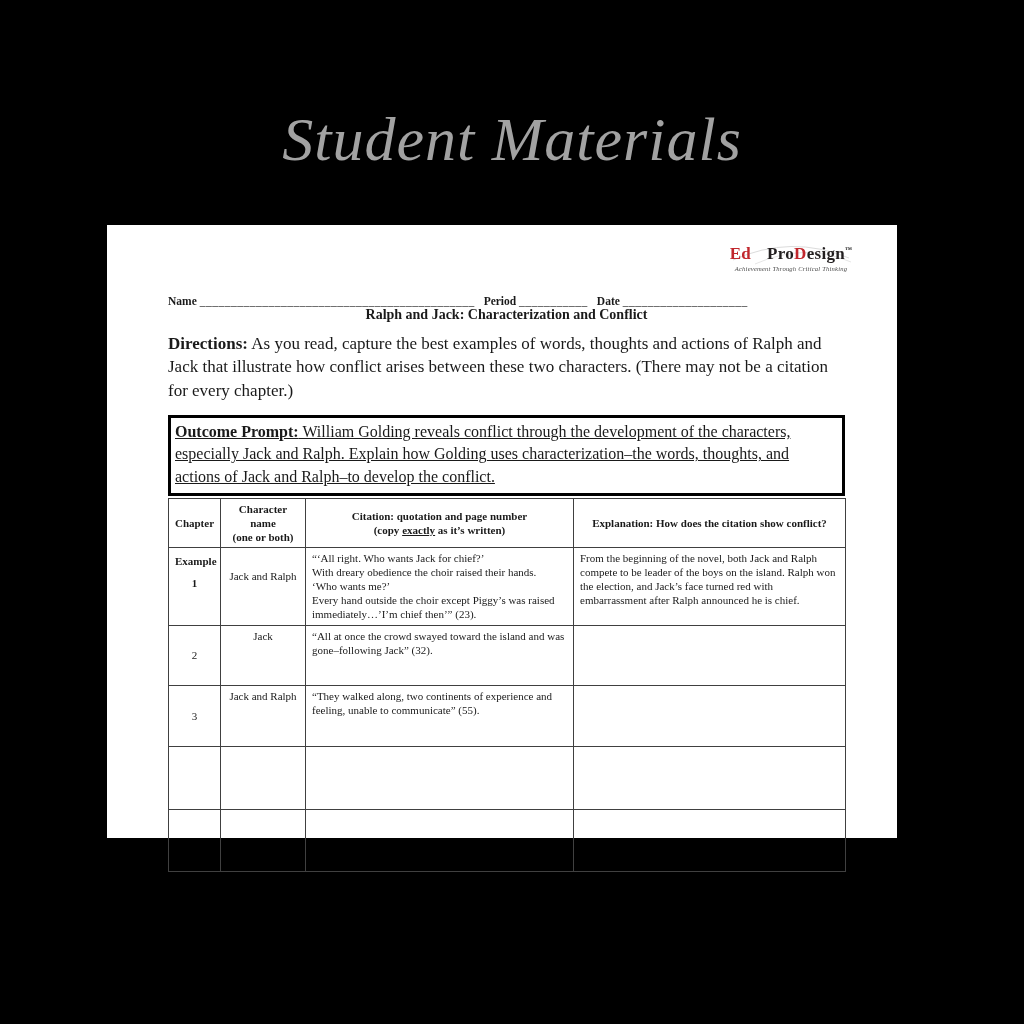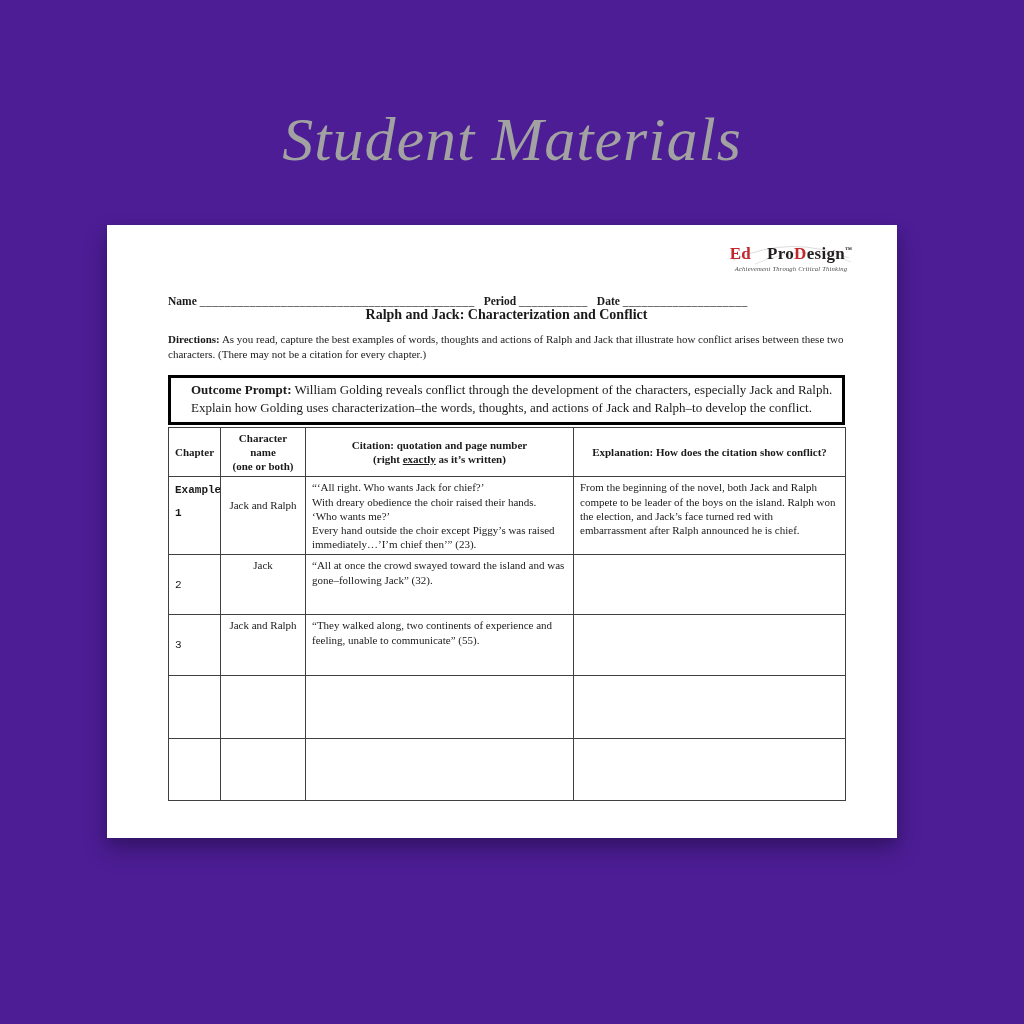--- a/index.html
+++ b/index.html
@@ -1,18 +1,18 @@
 <!DOCTYPE html>
 <html><head>
 <meta charset="utf-8">
 <style>
   html, body { margin: 0; padding: 0; background: #ffffff; }
   .canvas {
     position: relative; width: 1024px; height: 1024px;
-    background: #4c1d95; overflow: hidden;
+    background: #000000; overflow: hidden;
     font-family: "Liberation Serif", "DejaVu Serif", serif;
     color: #1a1a1a;
   }
   .banner-title {
     position: absolute; top: 104px; left: 0; width: 100%;
     margin: 0; text-align: center;
     font-family: "Liberation Serif", "DejaVu Serif", serif;
     font-style: italic; font-weight: 500; font-size: 62px;
     color: #a2a2a2; letter-spacing: 1px;
   }
@@ -34,34 +34,34 @@
     position: relative; font-weight: bold; font-size: 17px;
     letter-spacing: 0.3px; line-height: 1.1; white-space: nowrap;
   }
   .logo-tm { font-size: 7px; vertical-align: super; }
   .logo-tagline {
     position: relative; font-size: 6.6px; font-style: italic;
     color: #4a4a4a; letter-spacing: 0.2px; margin-top: 1px; white-space: nowrap;
   }
 
   .ws-title { text-align: center; font-weight: bold; font-size: 14px; }
-  .directions { margin: 9px 0 0 0; font-size: 11px; line-height: 1.38; }
+  .directions { margin: 9px 0 0 0; font-size: 17px; line-height: 1.38; }
   .outcome-box {
     margin-top: 13px; border: 3px solid #000000;
-    padding: 3px 8px 5px 20px; font-size: 13px; line-height: 1.38;
+    padding: 3px 8px 5px 4px; font-size: 16px; line-height: 1.38; text-decoration: underline;
   }
 
   table.ws-table { border-collapse: collapse; table-layout: fixed; width: 677px; margin-top: 2px; }
   .ws-table th, .ws-table td {
     border: 1px solid #404040; box-sizing: border-box;
     font-size: 11px; line-height: 1.28; padding: 3px 6px;
     overflow: hidden;
   }
   .ws-table thead th { text-align: center; vertical-align: middle; font-weight: bold; padding: 3px 4px; }
-  .cell-chapter { text-align: left; vertical-align: middle; font-family: Liberation Mono, monospace; }
+  .cell-chapter { text-align: center; vertical-align: middle; }
   tr.example-row .cell-chapter { vertical-align: top; padding-top: 6px; }
   .chapter-label { display: block; font-weight: bold; }
   .chapter-num { display: block; }
   tr.example-row .chapter-num { margin-top: 8px; font-weight: bold; }
   .cell-character { text-align: center; vertical-align: top; padding-top: 5px; margin-top: 45px; }
   tr.example-row .cell-character { padding-top: 21px; }
   .cell-citation, .cell-explanation { vertical-align: top; text-align: left; padding: 4px 8px; }
   .cell-citation { white-space: pre-line; }
   .uline { text-decoration: underline; }
 </style>
@@ -102,21 +102,21 @@
       </colgroup>
       <thead>
         <tr style="height:38px">
           <th>Chapter</th>
           <th>
               <div>Character name</div>
               <div>(one or both)</div>
             </th>
           <th>
               <div>Citation: quotation and page number</div>
-              <div><span>(right </span><span class="uline">exactly</span><span> as it’s written)</span></div>
+              <div><span>(copy </span><span class="uline">exactly</span><span> as it’s written)</span></div>
             </th>
           <th>Explanation: How does the citation show conflict?</th>
         </tr>
       </thead>
       <tbody>
         <tr class="example-row" style="height:78px">
           <td class="cell-chapter">
               <span class="chapter-label">Example</span>
               <span class="chapter-num">1</span>
             </td>

